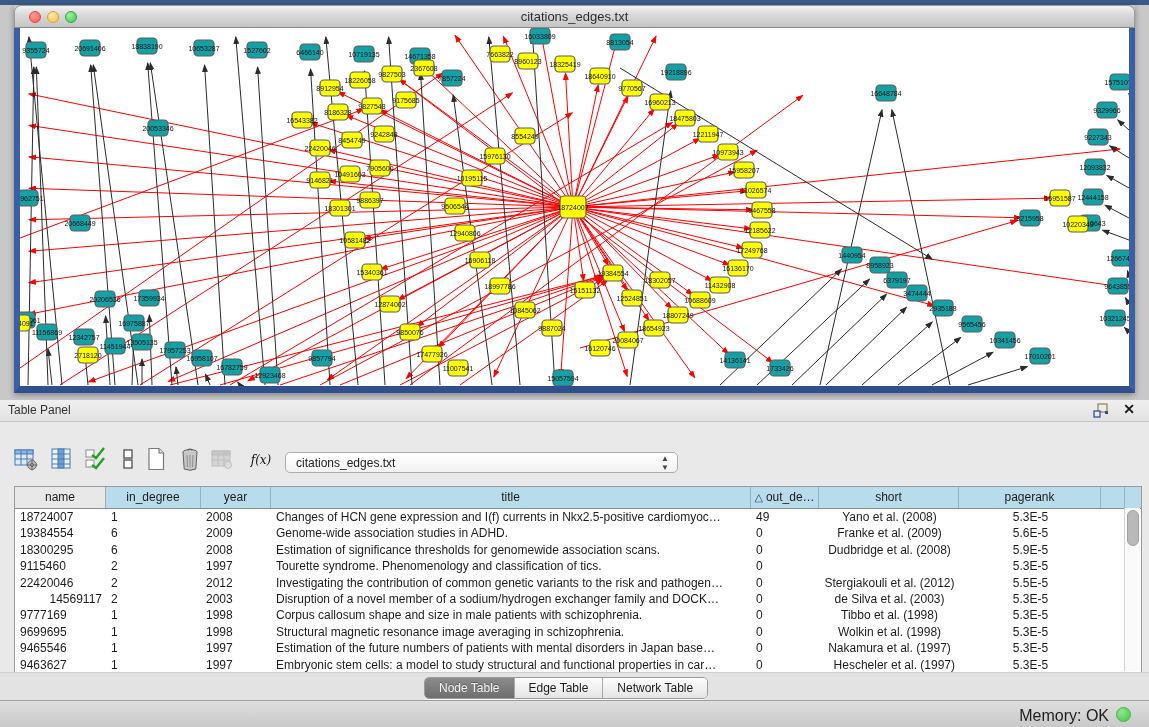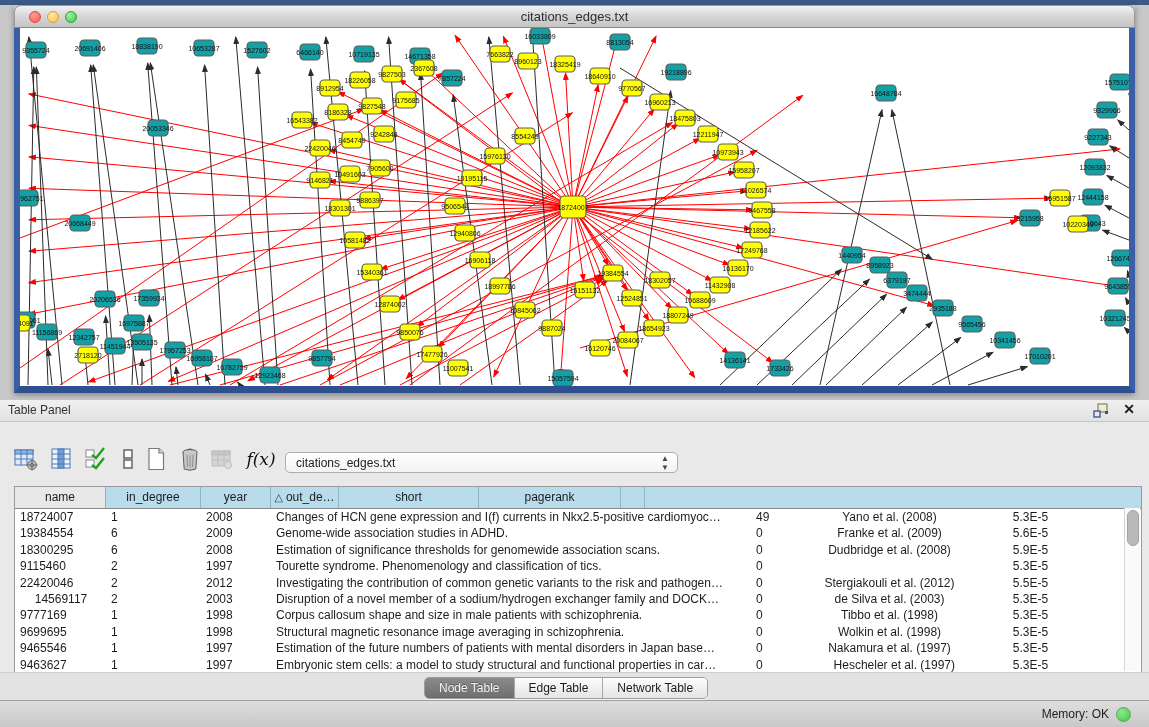--- a/index.html
+++ b/index.html
@@ -22,21 +22,21 @@
   
   #table-panel{position:absolute;left:0;top:400px;width:1149px;height:300px;background:#e9e9e9;}
   #panel-header{position:relative;height:21px;background:linear-gradient(#f0f0f0,#e2e2e2);border-bottom:1px solid #c4c4c4;}
   #panel-header .ptitle{position:absolute;left:8px;top:3px;font-size:12px;color:#333;}
   #panel-float{position:absolute;right:40px;top:3px;width:16px;height:15px;cursor:pointer;}
   #panel-close{position:absolute;right:14px;top:1px;font-size:14px;font-weight:bold;color:#1a1a1a;cursor:pointer;}
 
   #toolbar{position:absolute;left:0;top:40px;height:40px;width:1149px;}
   .tbtn{position:absolute;top:4px;width:28px;height:30px;background:none;border:none;padding:2px;cursor:pointer;}
   .tbtn svg{display:block;}
-  #fx-icon{font-family:"DejaVu Serif",serif;font-style:italic;font-size:17px;color:#111;}
+  #fx-icon{font-family:"DejaVu Serif",serif;font-style:italic;font-size:12px;color:#111;}
   #table-select{position:absolute;left:285px;top:12px;width:393px;height:21px;background:linear-gradient(#ffffff,#f2f2f2);
      border:1px solid #adadad;border-radius:5px;box-sizing:border-box;font-size:12px;color:#222;cursor:pointer;}
   #table-select .selval{position:absolute;left:10px;top:3px;}
   #table-select .arrows{position:absolute;right:8px;top:1px;font-size:8px;line-height:9px;color:#444;text-align:center;}
 
   #grid{position:absolute;left:14px;top:86px;width:1128px;height:236px;background:#fff;border:1px solid #9a9a9a;box-sizing:border-box;}
   #ghead{display:flex;height:21px;border-bottom:1px solid #8d8d8d;background:#b9dcec;}
   .hcell{box-sizing:border-box;border-right:1px solid #8fb6c6;font-size:12px;color:#1c1c1c;text-align:center;
      padding-top:3px;overflow:hidden;white-space:nowrap;background:#b9dcec;cursor:pointer;}
   .hcell.key{background:#e8e8e8;border-right:1px solid #a9a9a9;}
@@ -49,21 +49,21 @@
 
   #tabbar{position:absolute;left:0;top:272px;width:1149px;height:28px;background:#e3e3e3;border-top:1px solid #cfcfcf;}
   #segmented{position:absolute;left:424px;top:4px;height:20px;display:flex;border:1px solid #9c9c9c;border-radius:5px;overflow:hidden;
      box-shadow:0 1px 0 rgba(255,255,255,.7);}
   .seg{height:20px;line-height:20px;font-size:12px;padding:0 14px;background:linear-gradient(#fdfdfd,#e4e4e4);color:#1c1c1c;
      border-right:1px solid #a8a8a8;cursor:pointer;white-space:nowrap;}
   .seg:last-child{border-right:none;}
   .seg.sel{background:linear-gradient(#8b8b8b,#6e6e6e);color:#f3f3f3;text-shadow:0 -1px 0 rgba(0,0,0,.3);}
 
   #statusbar{position:absolute;left:0;top:700px;width:1149px;height:27px;background:linear-gradient(#dedede,#c9c9c9);border-top:1px solid #9e9e9e;box-sizing:border-box;}
-  #statusbar .mem{position:absolute;right:40px;top:6px;font-size:12px;color:#1e1e1e;}
+  #statusbar .mem{position:absolute;right:40px;top:6px;font-size:16px;color:#1e1e1e;}
   #statusbar .dot{position:absolute;right:18px;top:6px;width:13px;height:13px;border-radius:50%;
      background:radial-gradient(circle at 35% 30%,#90e890,#3ec93e);border:1px solid #57a957;}
 </style>
 </head>
 <body>
 
 <div id="app">
   <div id="topline"></div>
 
   <div id="net-window">
@@ -737,20 +737,21 @@
         <span class="selval">citations_edges.txt</span>
         <span class="arrows">▲<br>▼</span>
       </div>
     </div>
 
     <div id="grid">
       <div id="ghead">
           <div class="hcell key" style="width: 91px;">name</div>
           <div class="hcell" style="width: 95px;">in_degree</div>
           <div class="hcell" style="width: 70px;">year</div>
+          <div class="hcell" style="width: 480px;">title</div>
           <div class="hcell" style="width: 68px;"><span class="sortg">△</span>out_de…</div>
           <div class="hcell" style="width: 140px;">short</div>
           <div class="hcell" style="width: 142px;">pagerank</div>
           <div class="hcell" style="width: 24px;"></div>
         </div>
       <div id="gbody">
           <div class="grow">
             <div class="gcell" style="width: 91px; text-align: left;">18724007</div>
             <div class="gcell" style="width: 95px; text-align: left;">1</div>
             <div class="gcell" style="width: 70px; text-align: left;">2008</div>
@@ -794,21 +795,21 @@
             <div class="gcell" style="width: 91px; text-align: left;">22420046</div>
             <div class="gcell" style="width: 95px; text-align: left;">2</div>
             <div class="gcell" style="width: 70px; text-align: left;">2012</div>
             <div class="gcell" style="width: 480px; text-align: left;">Investigating the contribution of common genetic variants to the risk and pathogen…</div>
             <div class="gcell" style="width: 68px; text-align: left;">0</div>
             <div class="gcell" style="width: 140px; text-align: center;">Stergiakouli et al. (2012)</div>
             <div class="gcell" style="width: 142px; text-align: center;">5.5E-5</div>
             <div class="gcell" style="width: 24px; text-align: left;"></div>
           </div>
           <div class="grow">
-            <div class="gcell" style="width: 91px; text-align: center;">14569117</div>
+            <div class="gcell" style="width: 91px; text-align: right;">14569117</div>
             <div class="gcell" style="width: 95px; text-align: left;">2</div>
             <div class="gcell" style="width: 70px; text-align: left;">2003</div>
             <div class="gcell" style="width: 480px; text-align: left;">Disruption of a novel member of a sodium/hydrogen exchanger family and DOCK…</div>
             <div class="gcell" style="width: 68px; text-align: left;">0</div>
             <div class="gcell" style="width: 140px; text-align: center;">de Silva et al. (2003)</div>
             <div class="gcell" style="width: 142px; text-align: center;">5.3E-5</div>
             <div class="gcell" style="width: 24px; text-align: left;"></div>
           </div>
           <div class="grow">
             <div class="gcell" style="width: 91px; text-align: left;">9777169</div>

